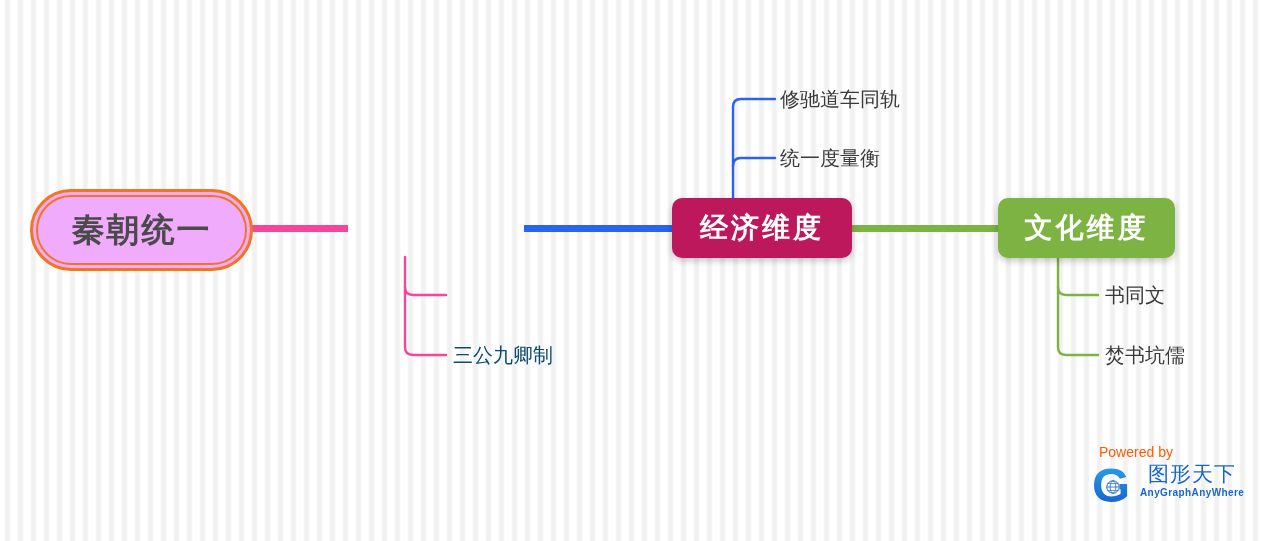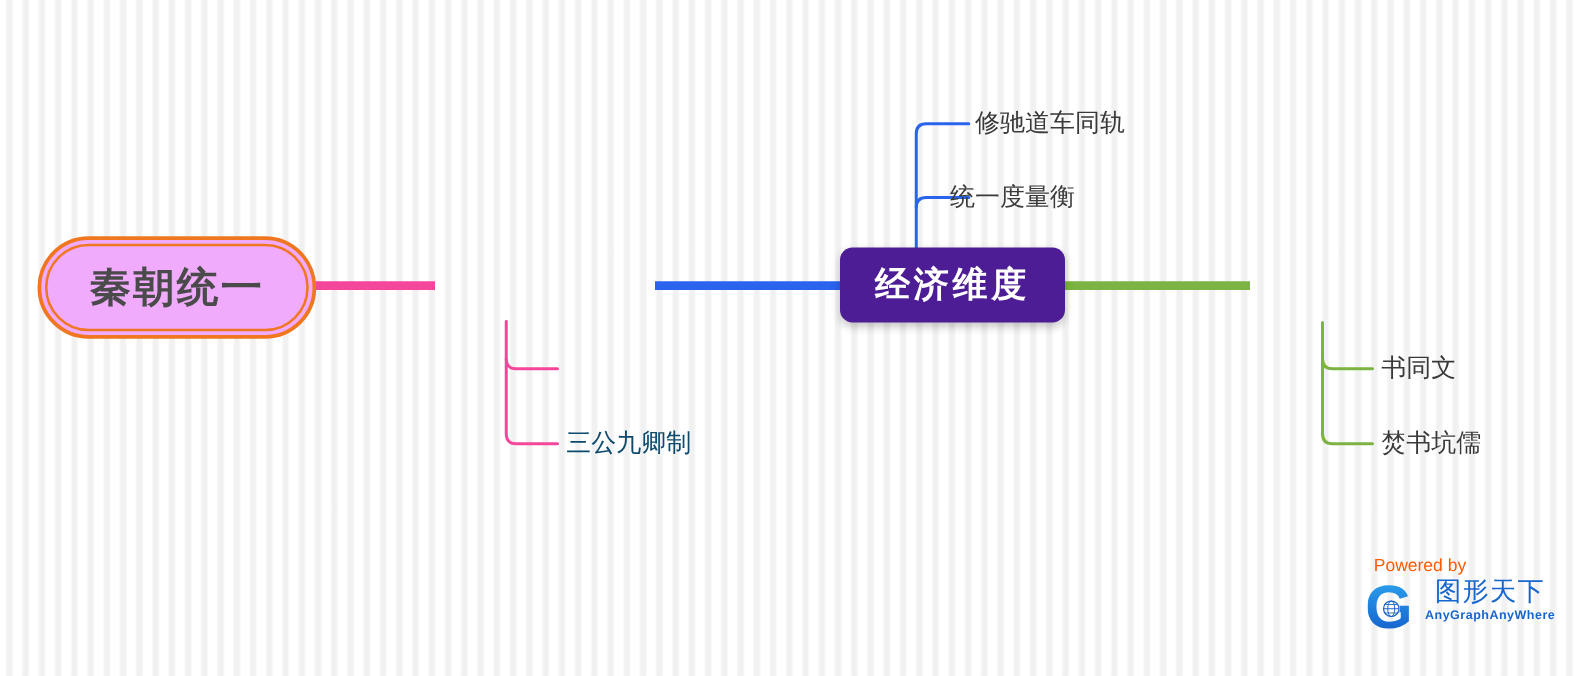--- a/index.html
+++ b/index.html
@@ -51,21 +51,21 @@
   .node-economy  { left: 672px; width: 180px; }
   .node-culture  { left: 998px; width: 177px; }
 
   
   .child-label {
     position: absolute; font-size: 20px; line-height: 24px; white-space: nowrap;
   }
   .cl-pol-0 { left: 453px; top: 283px; }
   .cl-pol-1 { left: 453px; top: 343px; }
   .cl-eco-0 { left: 780px; top: 87px; }
-  .cl-eco-1 { left: 760px; top: 146px; }
+  .cl-eco-1 { left: 780px; top: 146px; }
   .cl-cul-0 { left: 1105px; top: 283px; }
   .cl-cul-1 { left: 1105px; top: 343px; }
 
   
   .watermark { position: absolute; left: 1094px; top: 444px; width: 160px; cursor: pointer; }
   .powered-by { font-size: 14px; margin-left: 5px; }
   .logo-row { display: flex; align-items: flex-start; margin-top: 3px; }
   .logo-icon { width: 40px; height: 43px; flex: 0 0 auto; }
   .logo-texts { margin-left: 6px; }
   .brand-name { font-size: 21px; font-weight: 500; letter-spacing: 1px; line-height: 22px; text-align: center; }
@@ -88,22 +88,25 @@
 
   <div class="chain chain-1" style="background-color: rgb(244, 71, 155);"></div>
   <div class="chain chain-2" style="background-color: rgb(42, 99, 238);"></div>
   <div class="chain chain-3" style="background-color: rgb(124, 179, 66);"></div>
 
   <div class="root-node" style="border-color: rgb(240, 118, 31);">
     <div class="inner-ring" style="border-color: rgb(240, 118, 31);"></div>
     <span class="root-label" style="color: rgb(74, 74, 74);">秦朝统一</span>
   </div>
 
-  <div class="branch-node node-economy" style="background-color: #4c1d95;">
+  <div class="branch-node node-economy" style="background-color: #be185d;">
     <span class="branch-label">经济维度</span>
+  </div>
+  <div class="branch-node node-culture" style="background-color: rgb(124, 179, 66);">
+    <span class="branch-label">文化维度</span>
   </div>
 
   <div class="child-label cl-pol-1" style="color: #0c4a6e;">三公九卿制</div>
   <div class="child-label cl-eco-0" style="color: rgb(58, 58, 58);">修驰道车同轨</div>
   <div class="child-label cl-eco-1" style="color: rgb(58, 58, 58);">统一度量衡</div>
   <div class="child-label cl-cul-0" style="color: rgb(58, 58, 58);">书同文</div>
   <div class="child-label cl-cul-1" style="color: rgb(58, 58, 58);">焚书坑儒</div>
 
   <div class="watermark">
     <div class="powered-by" style="color: rgb(255, 90, 0);">Powered by</div>

